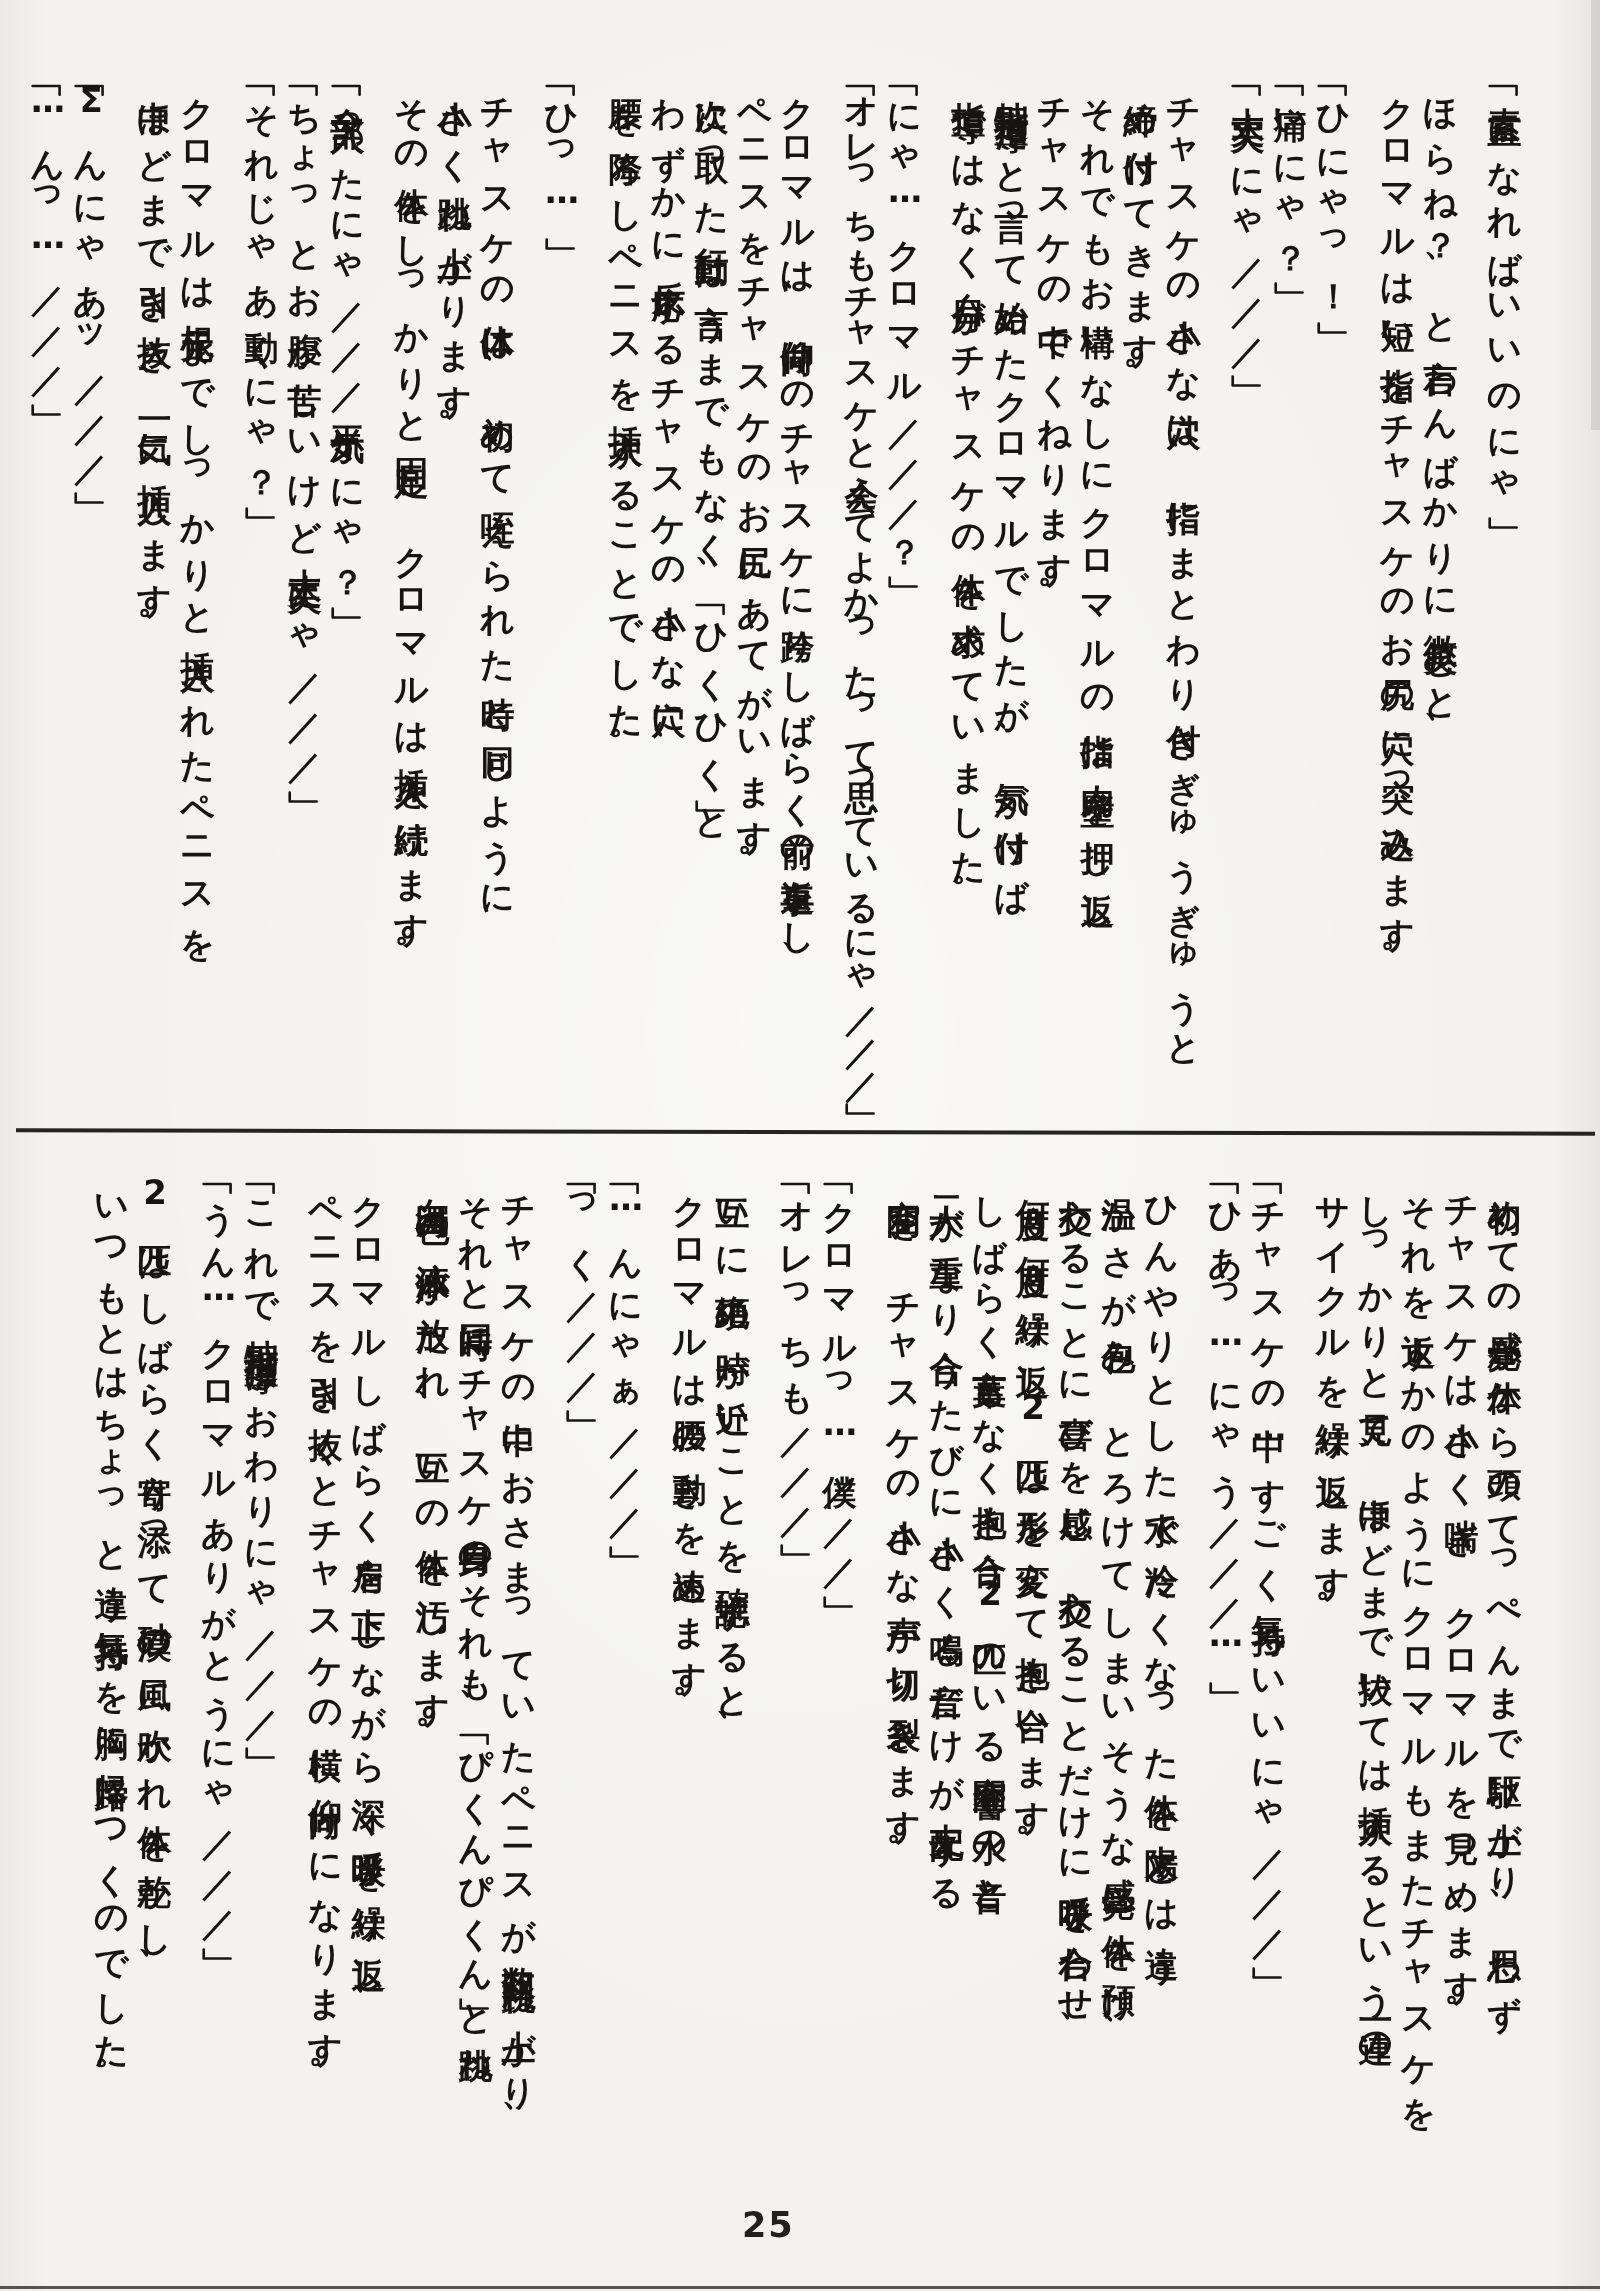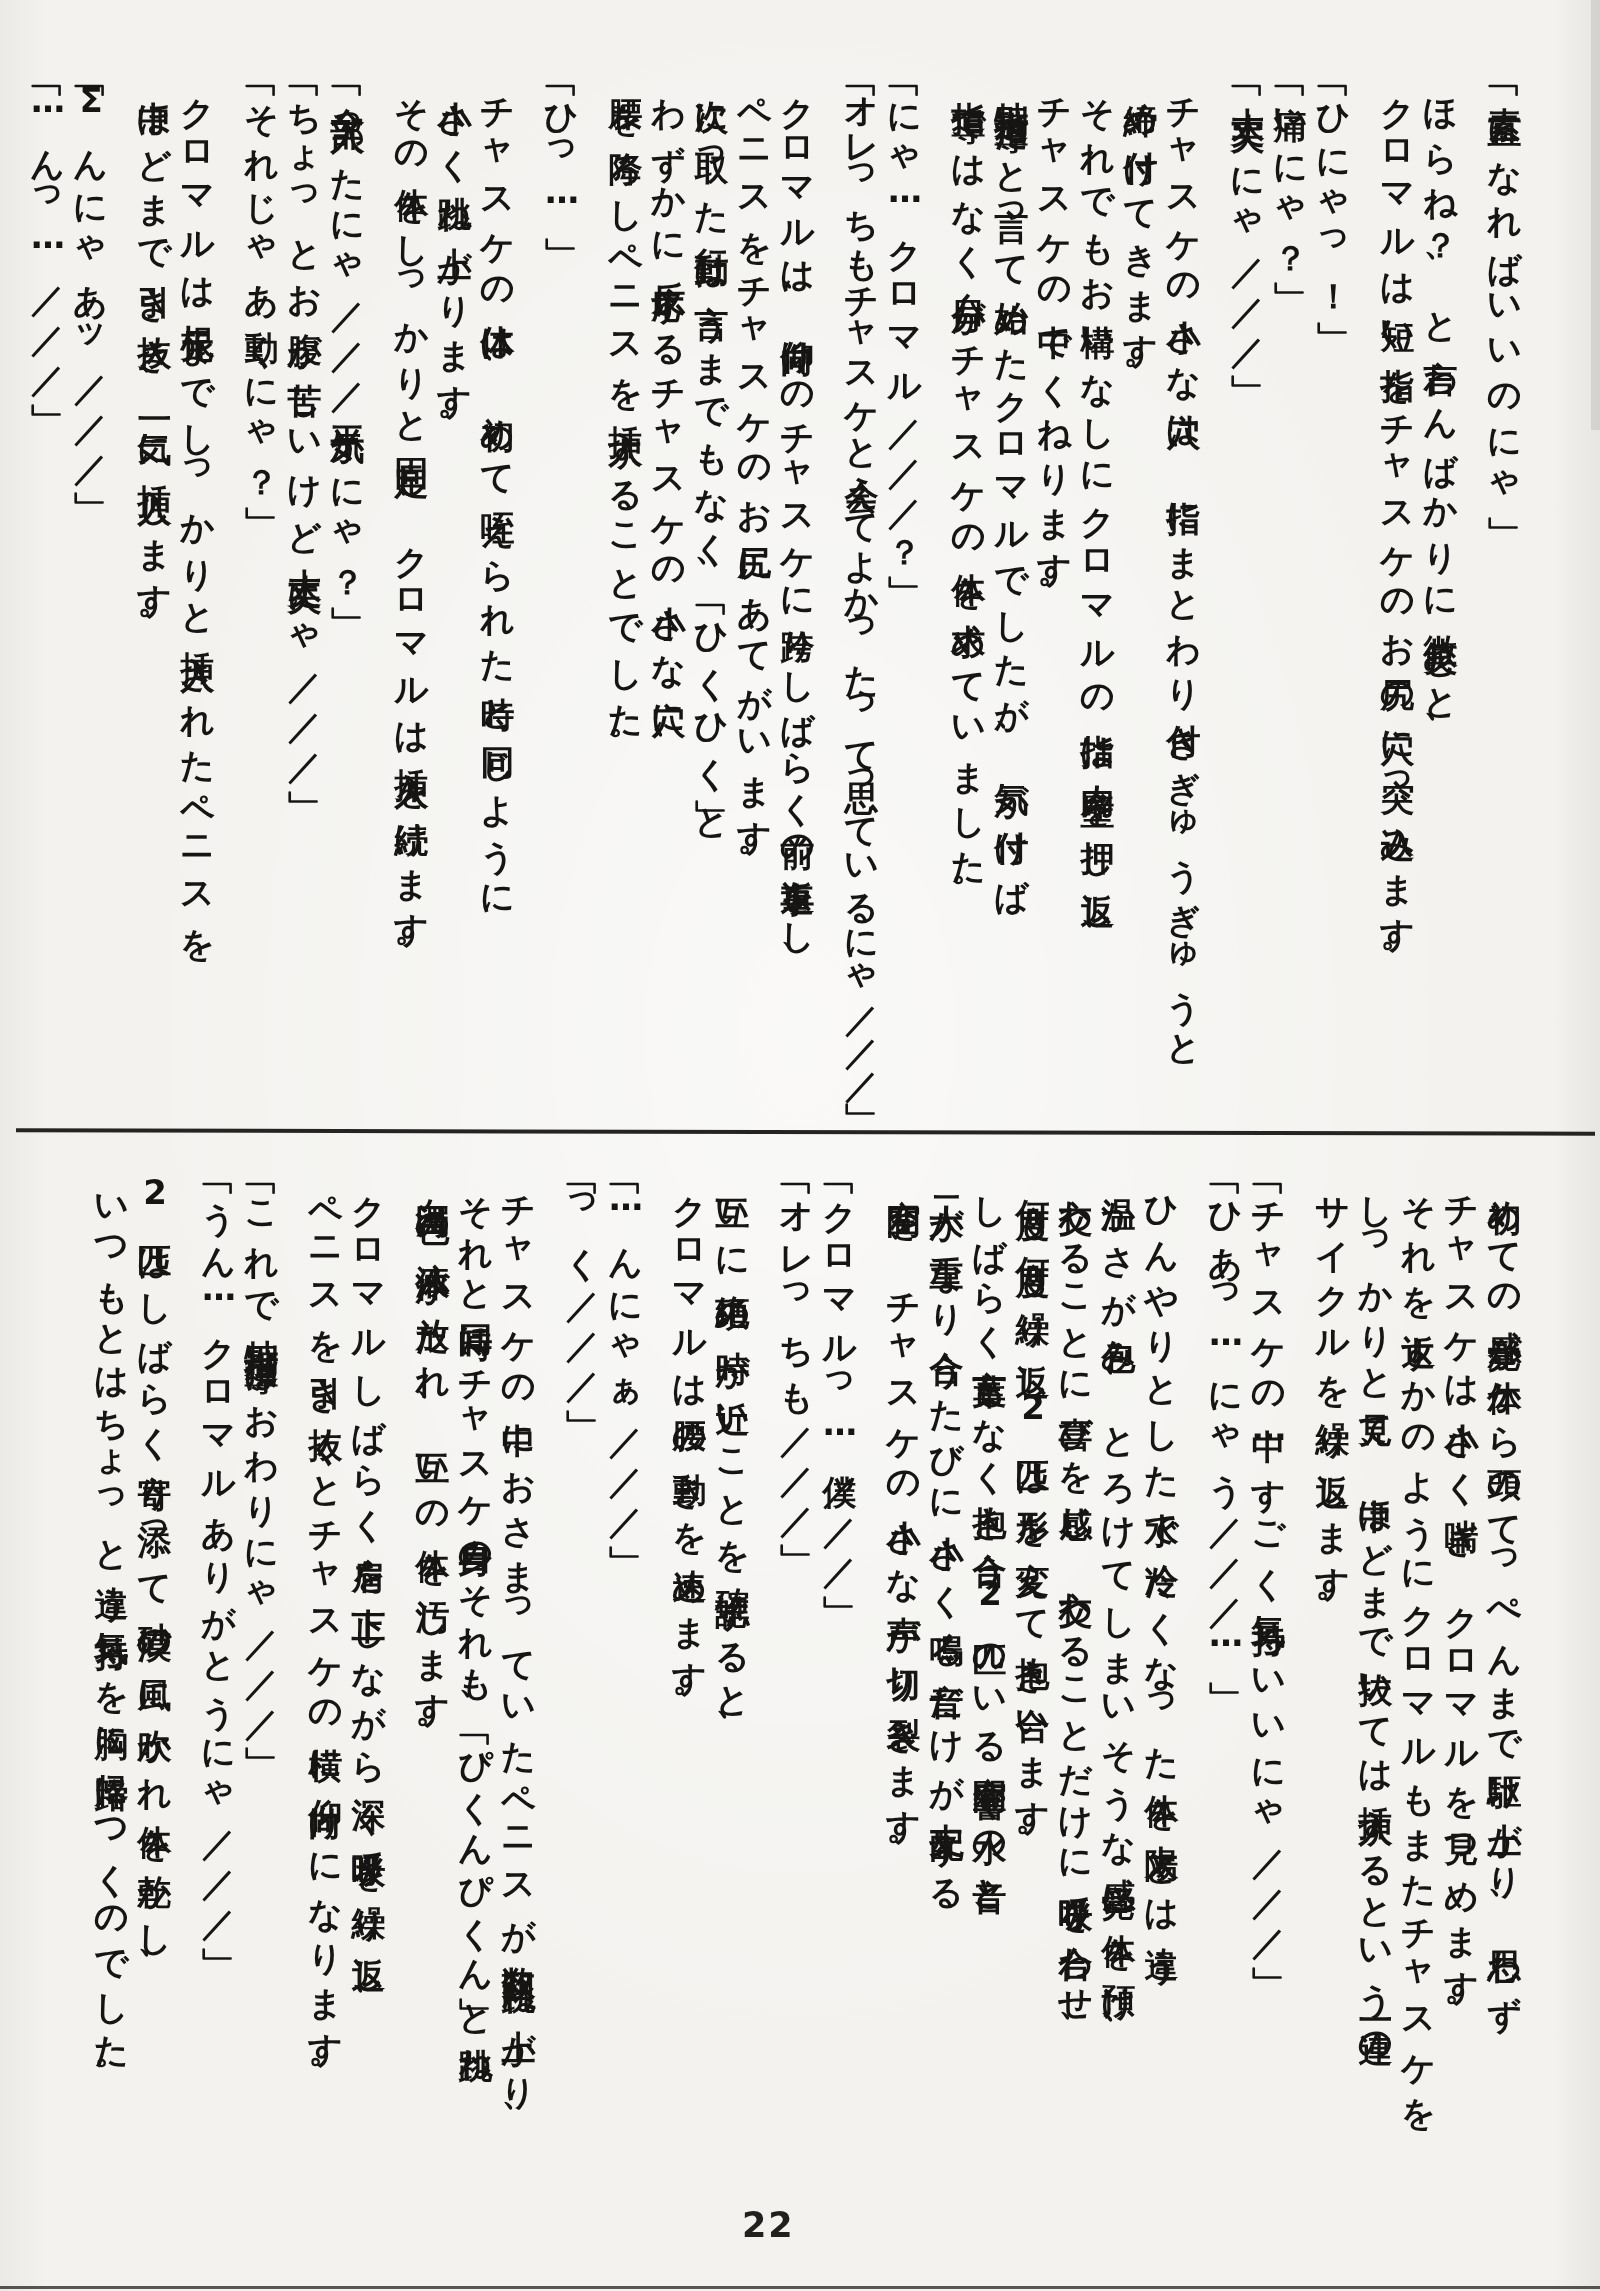--- a/index.html
+++ b/index.html
@@ -164,15 +164,15 @@
     <div class="para">
       <div class="tcol" style="letter-spacing: 6px;">「これで特別指導はおわりにゃ／／／」</div>
       <div class="tcol" style="letter-spacing: 6px;">「うん…クロマルありがとうにゃ／／／」</div>
     </div>
     <div class="para">
       <div class="tcol" style="letter-spacing: 6px;">2匹はしばらく寄り添って砂漠の風に吹かれ体を乾かし、</div>
       <div class="tcol" style="letter-spacing: 4px;">いつもとはちょっと違う気持ちを胸に帰路につくのでした。</div>
     </div>
   </div>
 
-<div class="page-number">22</div>
+<div class="page-number">25</div>
 
 <div class="bottom-edge"></div>
 
 </body></html>

